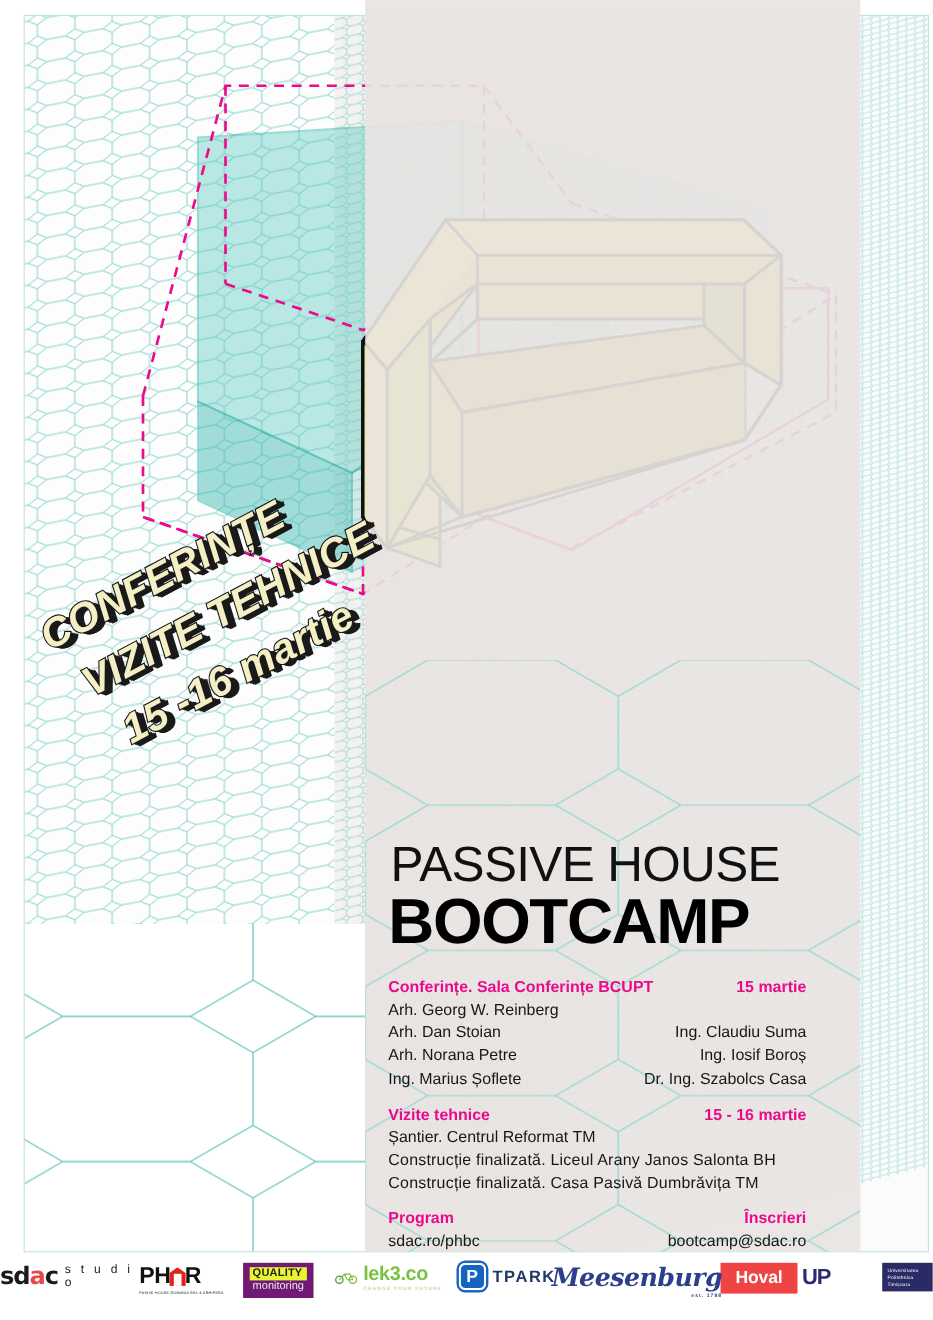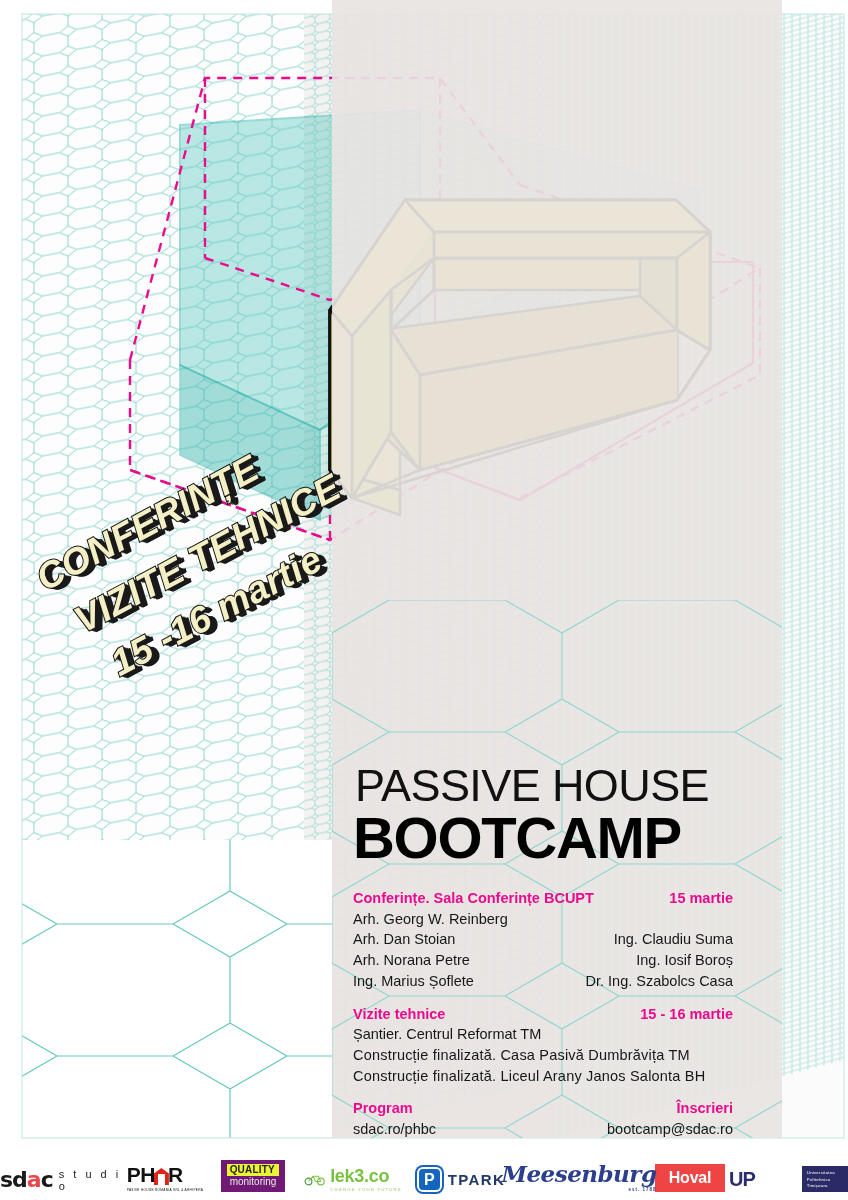--- a/index.html
+++ b/index.html
@@ -75,21 +75,21 @@
   .gap{height:12px;}
   .note{font-size:14.5px;line-height:1.43;margin-top:16px;}
   .squeeze{letter-spacing:0.2px;}
 
   
   #sponsors{
     position:absolute;left:0;top:1140px;width:848px;height:60px;
     background:#ffffff;
     display:flex;align-items:center;
   }
-  .logo{display:flex;align-items:flex-end;justify-content:center;height:44px;}
+  .logo{display:flex;align-items:flex-start;justify-content:center;height:44px;}
 
   .sdac{letter-spacing:-1px;font-weight:bold;font-size:22px;color:#1a1a1a;
         font-family:"DejaVu Sans",sans-serif;}
   .sdac .a{color:#e8474c;}
   .sdac-sub{font-size:11px;letter-spacing:3px;color:#222;margin-left:6px;}
 
   .phar{font-weight:bold;font-size:21px;color:#111;letter-spacing:-0.5px;position:relative;}
   .phar-house{
     display:inline-block;width:15px;height:17px;background:#e2231a;
     clip-path:polygon(50% 0,100% 32%,100% 100%,0 100%,0 32%);
@@ -345,22 +345,22 @@
       </div>
     </div>
 
     <div class="gap"></div>
 
     <div class="sec-head">
       <span>Vizite tehnice</span>
       <span>15 - 16 martie</span>
     </div>
     <div class="line">Șantier. Centrul Reformat TM</div>
+    <div class="line squeeze">Construcție finalizată. Liceul Arany Janos Salonta BH</div>
     <div class="line squeeze">Construcție finalizată. Casa Pasivă Dumbrăvița TM</div>
-    <div class="line squeeze">Construcție finalizată. Liceul Arany Janos Salonta BH</div>
 
     <div class="gap"></div>
 
     <div class="sec-head">
       <span>Program</span>
       <span>Înscrieri</span>
     </div>
     <div class="row2">
       <span class="line">sdac.ro/phbc</span>
       <span class="line right">bootcamp@sdac.ro</span>

